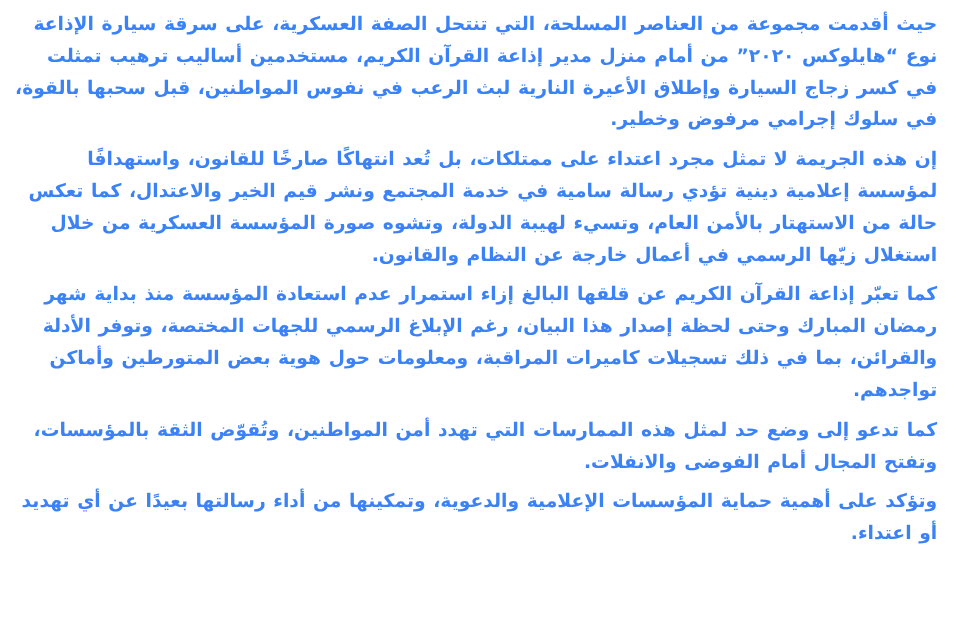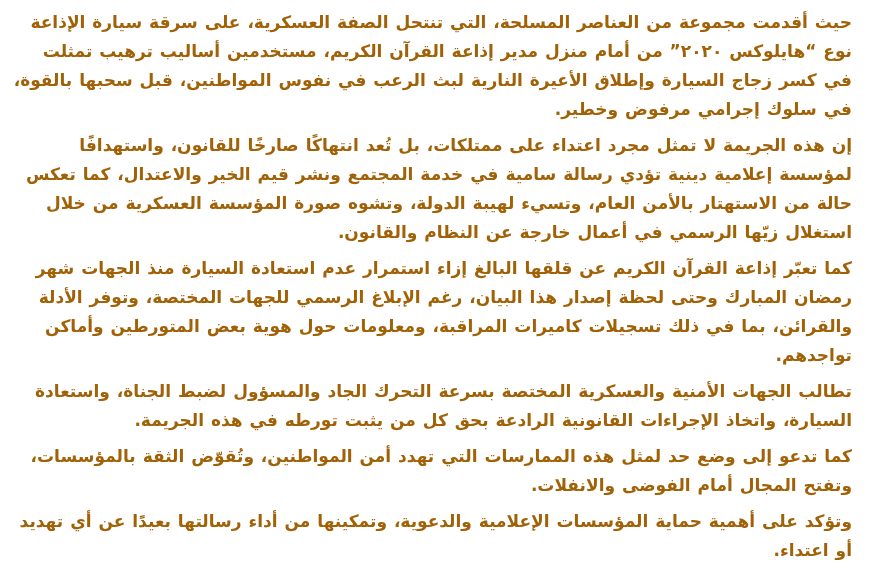--- a/index.html
+++ b/index.html
@@ -16,33 +16,32 @@
     box-sizing: border-box;
     width: 870px;
     height: 580px;
     padding: 8px 18px 0 8px;
     direction: rtl;
     text-align: right;
     font-family: "DejaVu Sans", "Liberation Sans", sans-serif;
     font-size: 17px;
     font-weight: bold;
     line-height: 29px;
-    color: #a16207;
+    color: #3b82f6;
     overflow: hidden;
     background: #ffffff;
   }
   .page p {
     margin: 0 0 7px 0;
     word-spacing: 1px;
   }
 </style>
 </head>
 <body>
 
 <div class="page">
   <p>حيث أقدمت مجموعة من العناصر المسلحة، التي تنتحل الصفة العسكرية، على سرقة سيارة الإذاعة نوع “هايلوكس ٢٠٢٠” من أمام منزل مدير إذاعة القرآن الكريم، مستخدمين أساليب ترهيب تمثلت في كسر زجاج السيارة وإطلاق الأعيرة النارية لبث الرعب في نفوس المواطنين، قبل سحبها بالقوة، في سلوك إجرامي مرفوض وخطير.</p>
   <p>إن هذه الجريمة لا تمثل مجرد اعتداء على ممتلكات، بل تُعد انتهاكًا صارخًا للقانون، واستهدافًا لمؤسسة إعلامية دينية تؤدي رسالة سامية في خدمة المجتمع ونشر قيم الخير والاعتدال، كما تعكس حالة من الاستهتار بالأمن العام، وتسيء لهيبة الدولة، وتشوه صورة المؤسسة العسكرية من خلال استغلال زيّها الرسمي في أعمال خارجة عن النظام والقانون.</p>
-  <p>كما تعبّر إذاعة القرآن الكريم عن قلقها البالغ إزاء استمرار عدم استعادة السيارة منذ الجهات شهر رمضان المبارك وحتى لحظة إصدار هذا البيان، رغم الإبلاغ الرسمي للجهات المختصة، وتوفر الأدلة والقرائن، بما في ذلك تسجيلات كاميرات المراقبة، ومعلومات حول هوية بعض المتورطين وأماكن تواجدهم.</p>
-  <p>تطالب الجهات الأمنية والعسكرية المختصة بسرعة التحرك الجاد والمسؤول لضبط الجناة، واستعادة السيارة، واتخاذ الإجراءات القانونية الرادعة بحق كل من يثبت تورطه في هذه الجريمة.</p>
+  <p>كما تعبّر إذاعة القرآن الكريم عن قلقها البالغ إزاء استمرار عدم استعادة المؤسسة منذ بداية شهر رمضان المبارك وحتى لحظة إصدار هذا البيان، رغم الإبلاغ الرسمي للجهات المختصة، وتوفر الأدلة والقرائن، بما في ذلك تسجيلات كاميرات المراقبة، ومعلومات حول هوية بعض المتورطين وأماكن تواجدهم.</p>
   <p>كما تدعو إلى وضع حد لمثل هذه الممارسات التي تهدد أمن المواطنين، وتُقوّض الثقة بالمؤسسات، وتفتح المجال أمام الفوضى والانفلات.</p>
   <p>وتؤكد على أهمية حماية المؤسسات الإعلامية والدعوية، وتمكينها من أداء رسالتها بعيدًا عن أي تهديد أو اعتداء.</p>
 
 </div>
 
 </body></html>

